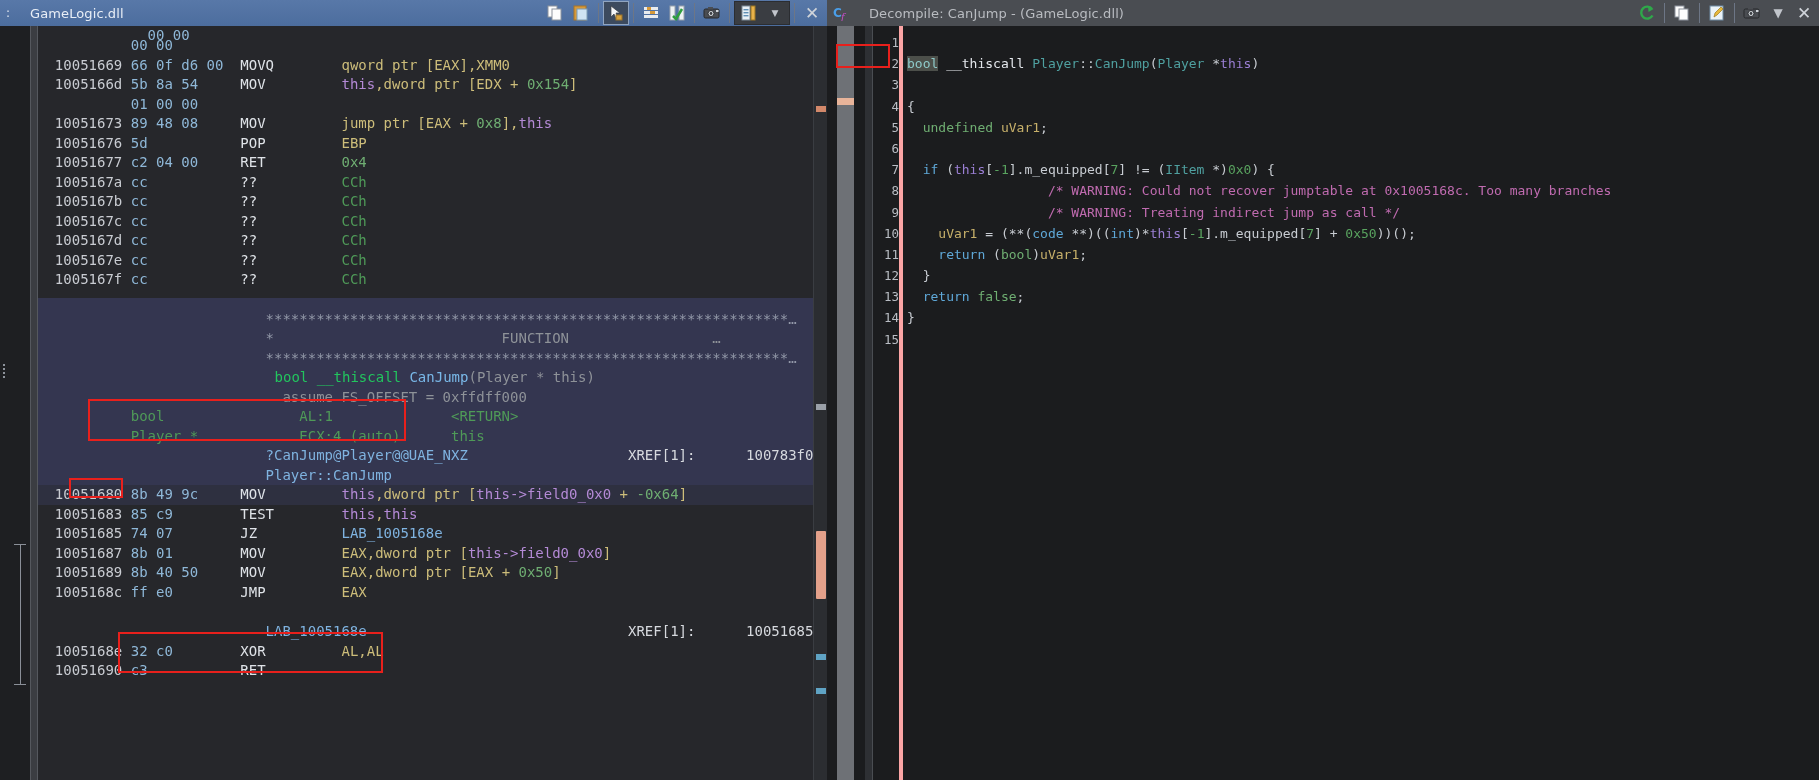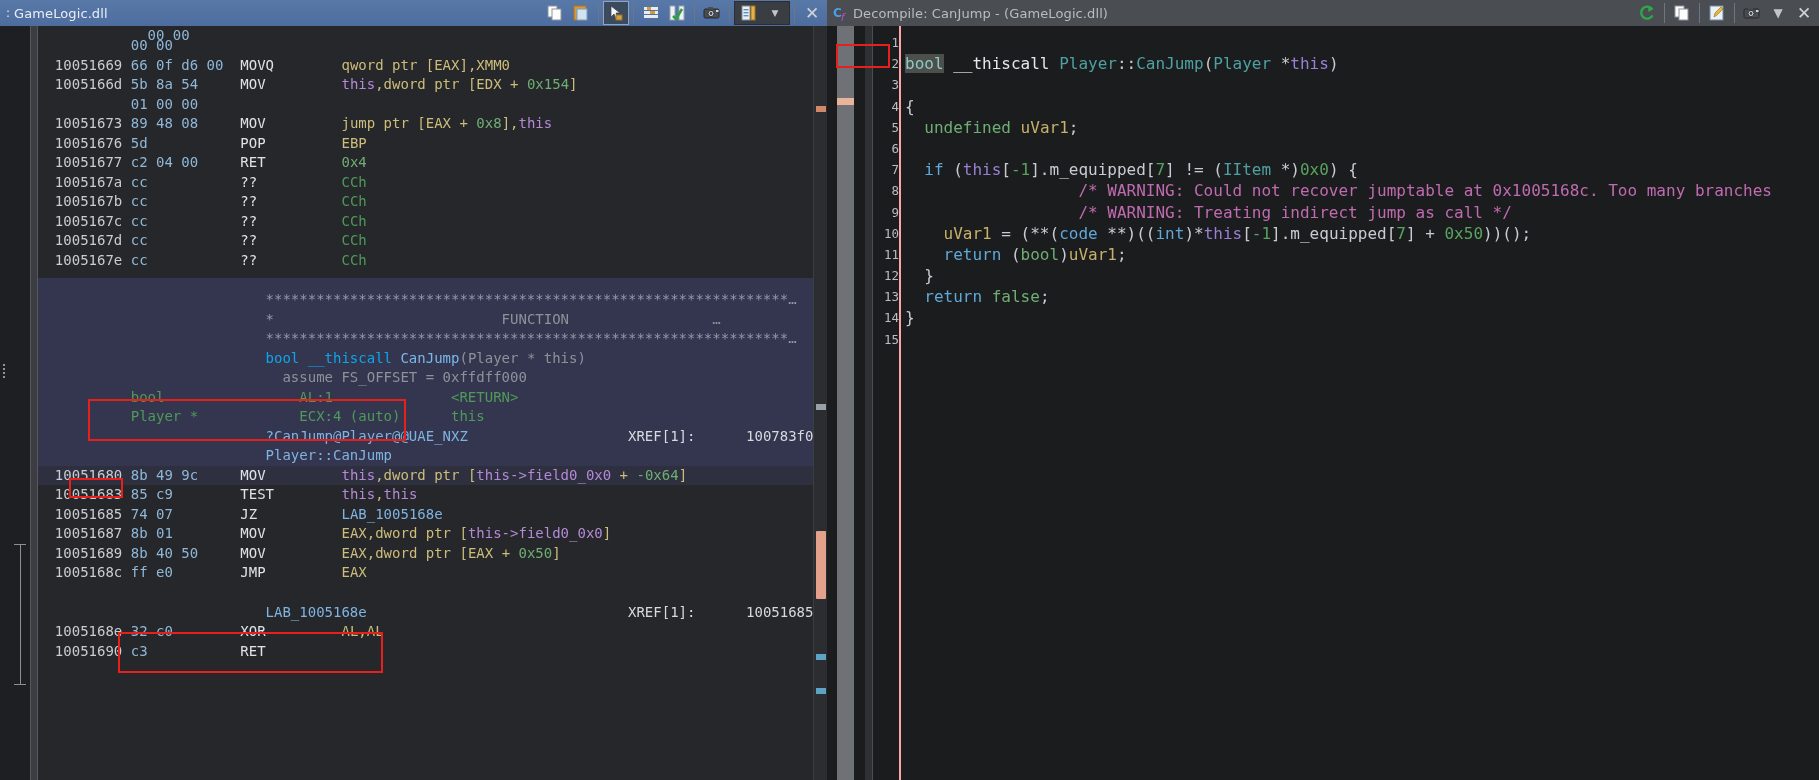--- a/index.html
+++ b/index.html
@@ -26,21 +26,21 @@
     white-space: nowrap;
   }
   .titlebar.active {
     background: linear-gradient(180deg,#5878a8 0%,#4c6d9e 100%);
     color: #e8eef6;
   }
   .titlebar.inactive {
     background: #4a4d52;
     color: #b9bcc1;
   }
-  .tb-title { margin-left: 4px; letter-spacing: .1px; }
+  .tb-title { margin-left: 20px; letter-spacing: .1px; }
   .tb-spacer { flex: 1 1 auto; }
 
   .tb-icons { display: flex; align-items: center; height: 26px; }
   .tb-btn {
     width: 26px; height: 24px;
     display: flex; align-items: center; justify-content: center;
     position: relative;
   }
   .tb-btn.pressed {
     background: #3c4a5e;
@@ -87,21 +87,21 @@
   .lrow.cursor { background: #2e3040; }
 
   .c-addr  { color: #c9ccd2; }
   .c-bytes { color: #8fb8d8; }
   .c-mnem  { color: #dfe3e8; }
   .c-op    { color: #cdbd7a; }
   .c-num   { color: #6fae72; }
   .c-this  { color: #b48ad6; }
   .c-lab   { color: #7fb3e0; }
   .c-fn    { color: #79b8e8; }
-  .c-type  { color: #0ea5e9; }
+  .c-type  { color: #22c55e; margin-left: 9px; }
   .c-dim   { color: #8e9298; }
   .c-green { color: #4f9a58; text-align: right; }
   .c-star  { color: #9298a8; }
   .c-xref  { color: #d6d9de; }
 
   
   .lscroll {
     width: 14px; flex: 0 0 14px; background: #2b2d31; position: relative;
     border-left: 1px solid #3a3d42;
   }
@@ -127,23 +127,23 @@
     width: 26px; flex: 0 0 26px; text-align: right;
     padding-top: 6px;
     font-size: 12.5px; line-height: 21.2px; color: #b9bdc4;
     background: #1b1c1e;
   }
   .dec-nums div { height: 21.2px; }
   .dec-code {
     flex: 1 1 auto; position: relative; overflow: hidden;
     padding: 6px 0 0 4px;
     background: #1b1c1e;
-    font-size: 16px; line-height: 21.2px;
+    font-size: 13px; line-height: 21.2px;
     white-space: pre;
-    border-left: 2px solid #fca5a5;
+    border-left: 4px solid #fca5a5;
   }
   .dec-code .drow { height: 21.2px; white-space: pre; }
 
   .d-kw    { color: #5fa8d8; margin-top: 43px; }
   .d-type  { color: #6fae72; }
   .d-fn    { color: #4fa0a0; }
   .d-plain { color: #c8ccd2; }
   .d-var   { color: #c7b06a; }
   .d-this  { color: #9b7fd4; }
   .d-num   { color: #59a35f; }
@@ -273,20 +273,21 @@
           <div class="lrow"><span class="c-addr">  1005166d </span><span class="c-bytes">5b 8a 54     </span><span class="c-mnem">MOV         </span><span class="c-this">this</span><span class="c-op">,dword ptr [</span><span class="c-op">EDX</span><span class="c-op"> + </span><span class="c-num">0x154</span><span class="c-op">]</span></div>
           <div class="lrow"><span class="c-bytes">           01 00 00</span></div>
           <div class="lrow"><span class="c-addr">  10051673 </span><span class="c-bytes">89 48 08     </span><span class="c-mnem">MOV         </span><span class="c-op">jump ptr [</span><span class="c-op">EAX</span><span class="c-op"> + </span><span class="c-num">0x8</span><span class="c-op">],</span><span class="c-this">this</span></div>
           <div class="lrow"><span class="c-addr">  10051676 </span><span class="c-bytes">5d           </span><span class="c-mnem">POP         </span><span class="c-op">EBP</span></div>
           <div class="lrow"><span class="c-addr">  10051677 </span><span class="c-bytes">c2 04 00     </span><span class="c-mnem">RET         </span><span class="c-num">0x4</span></div>
           <div class="lrow"><span class="c-addr">  1005167a </span><span class="c-bytes">cc           </span><span class="c-mnem">??          </span><span class="c-green">CCh</span></div>
           <div class="lrow"><span class="c-addr">  1005167b </span><span class="c-bytes">cc           </span><span class="c-mnem">??          </span><span class="c-green">CCh</span></div>
           <div class="lrow"><span class="c-addr">  1005167c </span><span class="c-bytes">cc           </span><span class="c-mnem">??          </span><span class="c-green">CCh</span></div>
           <div class="lrow"><span class="c-addr">  1005167d </span><span class="c-bytes">cc           </span><span class="c-mnem">??          </span><span class="c-green">CCh</span></div>
           <div class="lrow"><span class="c-addr">  1005167e </span><span class="c-bytes">cc           </span><span class="c-mnem">??          </span><span class="c-green">CCh</span></div>
+          <div class="lrow"><span class="c-addr">  1005167f </span><span class="c-bytes">cc           </span><span class="c-mnem">??          </span><span class="c-green">CCh</span></div>
           <div class="lrow" style="height: 8px;"></div>
           <div style="background: rgb(52, 54, 80);">
             <div class="lrow" style="height: 12px;"></div>
             <div class="lrow"><span class="c-star">                           **************************************************************…</span></div>
             <div class="lrow"><span class="c-star">                           *</span><span class="c-dim">                           FUNCTION                 …</span></div>
             <div class="lrow"><span class="c-star">                           **************************************************************…</span></div>
             <div class="lrow"><span class="c-type">                           bool __thiscall </span><span class="c-fn">CanJump</span><span class="c-dim">(Player * this)</span></div>
             <div class="lrow"><span class="c-dim">                             assume FS_OFFSET = 0xffdff000</span></div>
             <div class="lrow"><span class="c-green">           bool                </span><span class="c-green">AL:1              </span><span class="c-green">&lt;RETURN&gt;</span></div>
             <div class="lrow"><span class="c-green">           Player *            </span><span class="c-green">ECX:4 (auto)      </span><span class="c-green">this</span></div>

